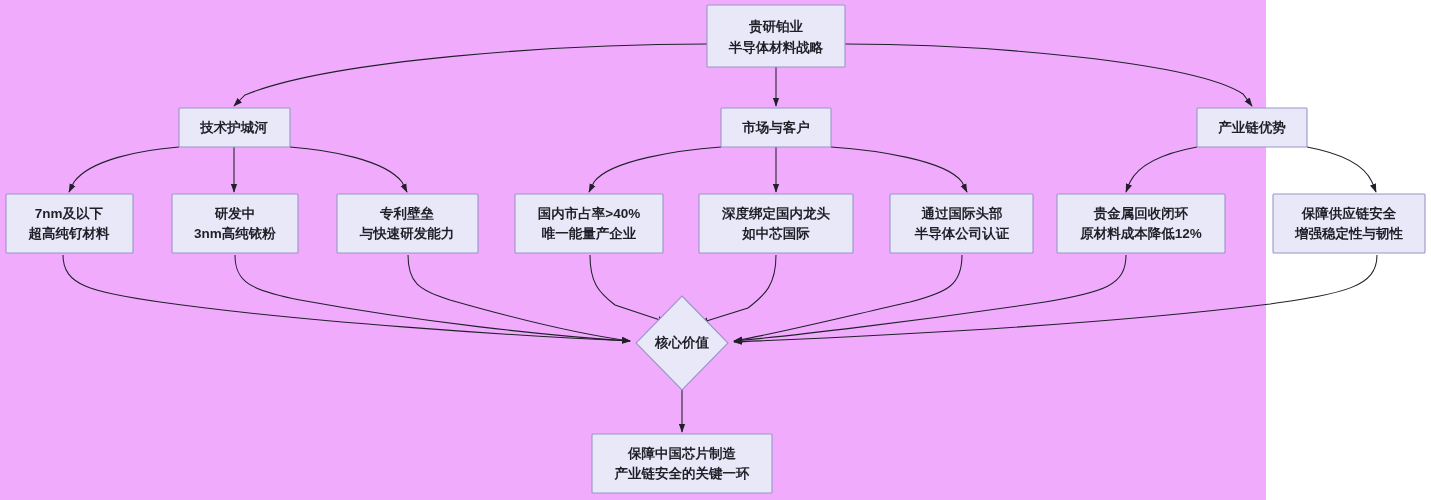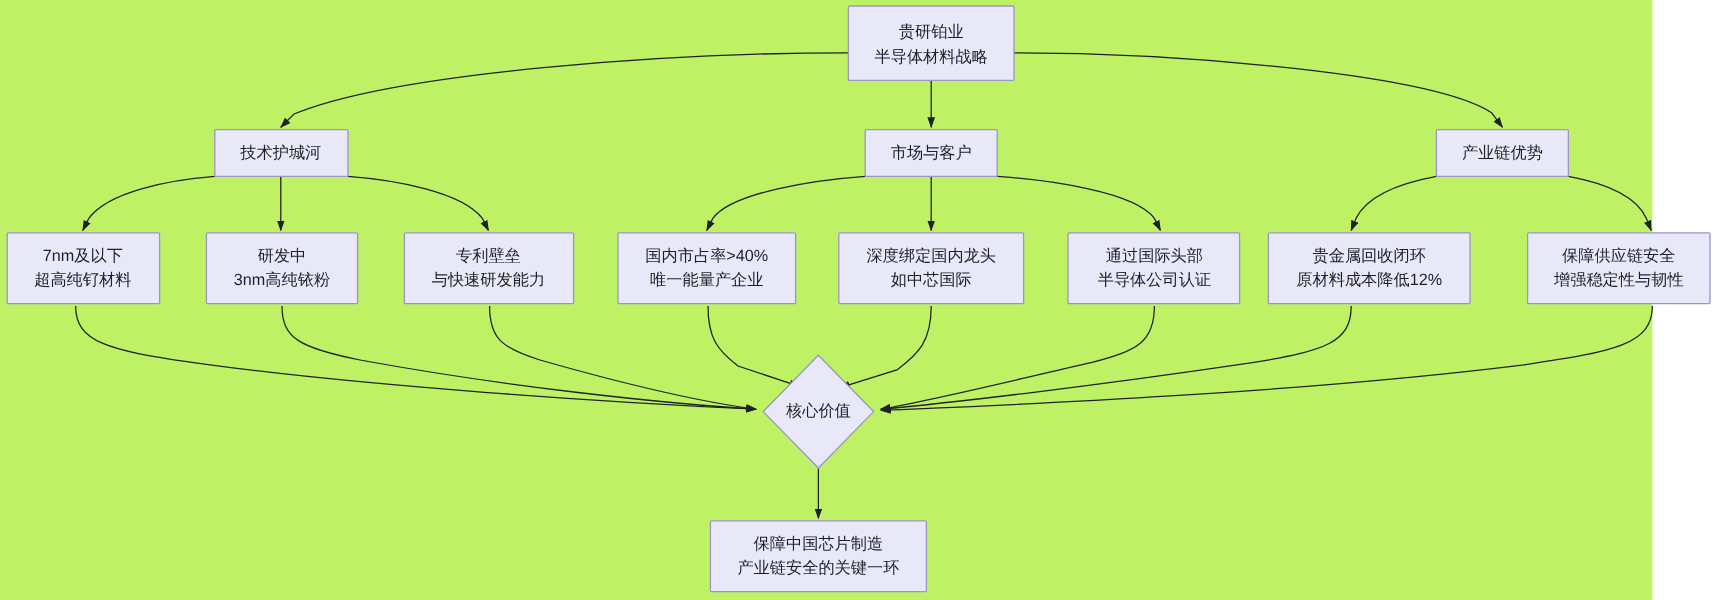--- a/index.html
+++ b/index.html
@@ -9,23 +9,24 @@
     background: #ffffff;
   }
   body {
     width: 1431px;
     height: 500px;
     overflow: hidden;
     font-family: "Liberation Sans", "DejaVu Sans", sans-serif;
   }
   #flowchart-root {
     position: relative;
-    width: 1377px;
+    width: 1266px;
     height: 500px;
-    background: #bef264;
+    background: #f0abfc;
+    font-weight: bold;
   }
   svg#flow-svg {
     display: block;
     width: 1431px;
     height: 500px;
   }
   .node-rect {
     fill: #e8e8f8;
     stroke: #9a96c8;
     stroke-width: 1.1px;

